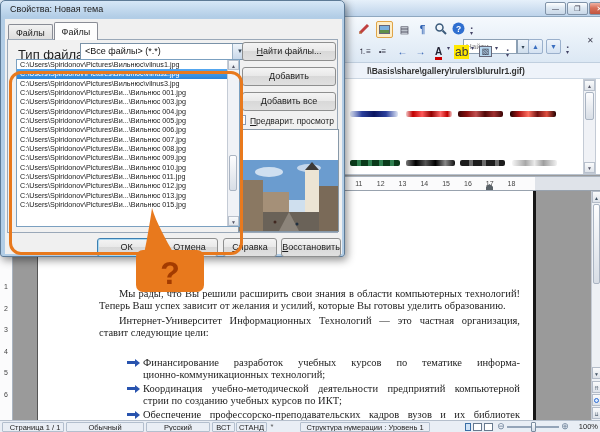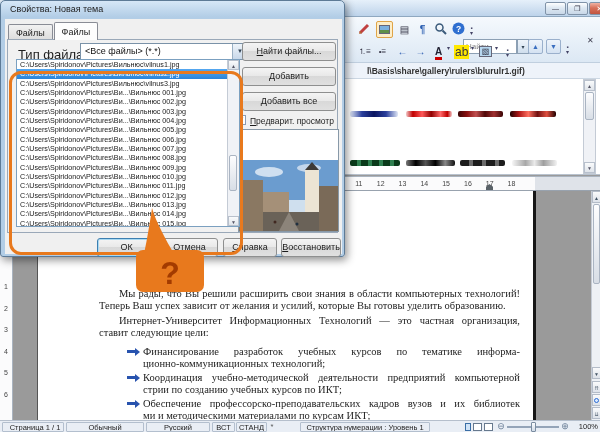--- a/index.html
+++ b/index.html
@@ -252,21 +252,21 @@
         <div class="vrn">5</div>
         <div class="vrn">6</div>
       </div>
   </div>
 
   <div class="abs doc">
     <div class="dline jl ind">Мы рады, что Вы решили расширить свои знания в области компьютерных технологий!</div>
     <div class="dline">Теперь Ваш успех зависит от желания и усилий, которые Вы готовы уделить образованию.</div>
     <div class="dline jl ind" style="margin-top:4px;">Интернет-Университет Информационных Технологий — это частная организация, которая</div>
     <div class="dline">ставит следующие цели:</div>
-    <div style="margin-top:8px;">
+    <div style="margin-top:19px;">
         <div class="brow">
         <span class="barrow"></span>
         <div class="dline jl">Финансирование разработок учебных курсов по тематике информа-</div>
         <div class="dline">ционно-коммуникационных технологий;</div>
       </div>
         <div class="brow">
         <span class="barrow"></span>
         <div class="dline jl">Координация учебно-методической деятельности предприятий компьютерной инду-</div>
         <div class="dline">стрии по созданию учебных курсов по ИКТ;</div>
       </div>
@@ -348,33 +348,31 @@
             <circle cx="36" cy="62" r="1.5" fill="#402820"></circle>
             <circle cx="58" cy="64" r="1.5" fill="#203040"></circle>
           </svg>
         </div>
         <div class="flist">
           <div>
               <div class="frow"><span>C:\Users\Spiridonov\Pictures\Вильнюс\vilnus1.jpg</span></div>
               <div class="frow selected"><span>C:\Users\Spiridonov\Pictures\Вильнюс\vilnus2.jpg</span></div>
               <div class="frow"><span>C:\Users\Spiridonov\Pictures\Вильнюс\vilnus3.jpg</span></div>
               <div class="frow"><span>C:\Users\Spiridonov\Pictures\Ви...\Вильнюс 001.jpg</span></div>
-              <div class="frow"><span>C:\Users\Spiridonov\Pictures\Ви...\Вильнюс 002.jpg</span></div>
               <div class="frow"><span>C:\Users\Spiridonov\Pictures\Ви...\Вильнюс 003.jpg</span></div>
               <div class="frow"><span>C:\Users\Spiridonov\Pictures\Ви...\Вильнюс 004.jpg</span></div>
               <div class="frow"><span>C:\Users\Spiridonov\Pictures\Ви...\Вильнюс 005.jpg</span></div>
               <div class="frow"><span>C:\Users\Spiridonov\Pictures\Ви...\Вильнюс 006.jpg</span></div>
               <div class="frow"><span>C:\Users\Spiridonov\Pictures\Ви...\Вильнюс 007.jpg</span></div>
               <div class="frow"><span>C:\Users\Spiridonov\Pictures\Ви...\Вильнюс 008.jpg</span></div>
               <div class="frow"><span>C:\Users\Spiridonov\Pictures\Ви...\Вильнюс 009.jpg</span></div>
               <div class="frow"><span>C:\Users\Spiridonov\Pictures\Ви...\Вильнюс 010.jpg</span></div>
               <div class="frow"><span>C:\Users\Spiridonov\Pictures\Ви...\Вильнюс 011.jpg</span></div>
               <div class="frow"><span>C:\Users\Spiridonov\Pictures\Ви...\Вильнюс 012.jpg</span></div>
               <div class="frow"><span>C:\Users\Spiridonov\Pictures\Ви...\Вильнюс 013.jpg</span></div>
-              <div class="frow"><span>C:\Users\Spiridonov\Pictures\Ви...\Вильнюс 014.jpg</span></div>
               <div class="frow"><span>C:\Users\Spiridonov\Pictures\Ви...\Вильнюс 015.jpg</span></div>
             </div>
           <div class="flsb">
             <div class="sbbtn" style="top:0; height:10px; line-height:10px;">▲</div>
             <div class="sbthumb" style="top:95px; width:8px; height:36px;"></div>
             <div class="sbbtn" style="bottom:0; height:10px; line-height:10px;">▼</div>
           </div>
         </div>
       </div>
       <div class="orange-rect"></div>

